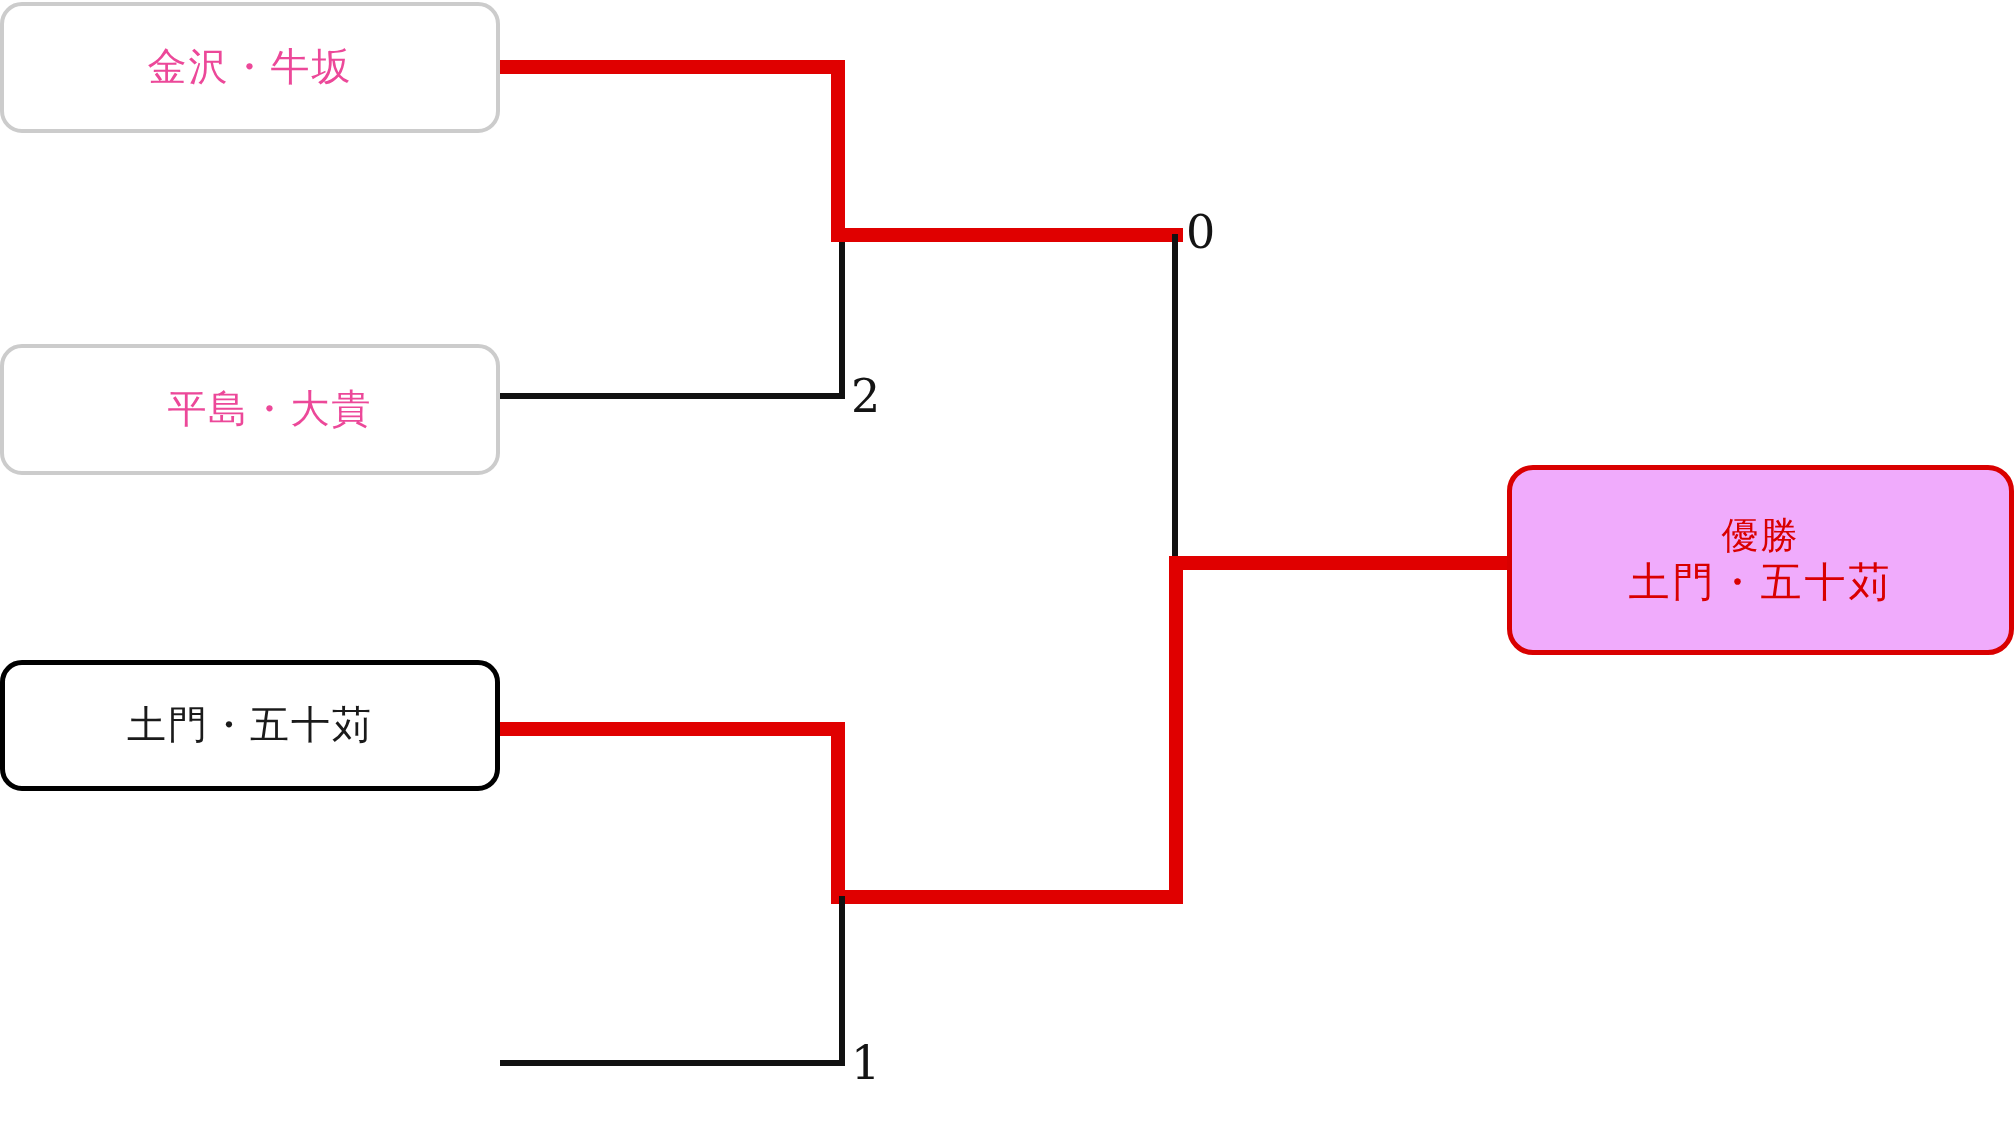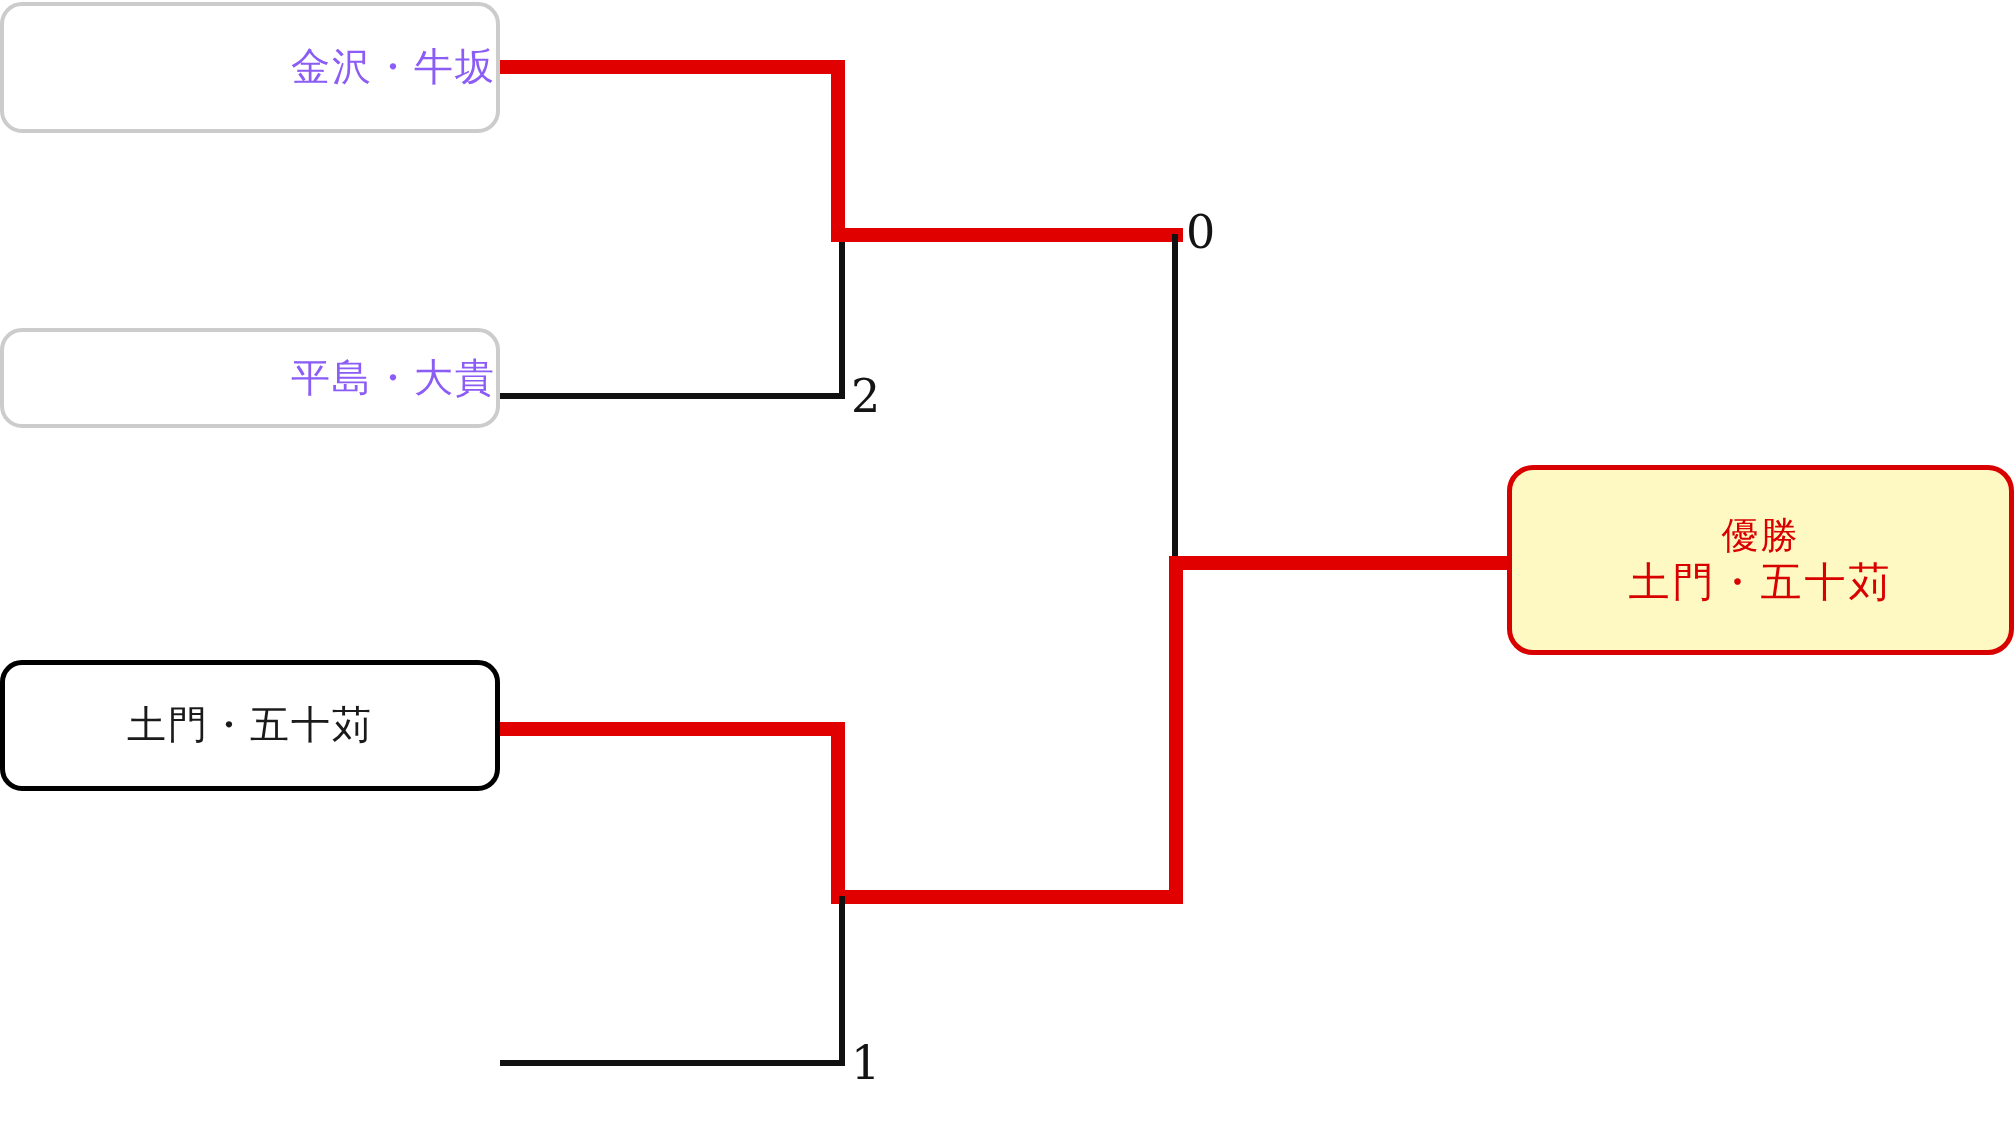--- a/index.html
+++ b/index.html
@@ -15,40 +15,39 @@
     position:absolute;
     box-sizing:border-box;
     display:flex;align-items:center;justify-content:center;
     border-radius:22px;
     background:#ffffff;
     text-align:center;
     line-height:1.25;
   }
   .team-box.dim{
     border:4px solid #cccccc;
-    color:#8b5cf6;
-    justify-content:flex-end;
+    color:#ec4899;
   }
   .team-box.active{
     border:5px solid #000000;
     color:#1a1a1a;
   }
   .team-box .team-label{
     font-size:39px;
     letter-spacing:2px;
     white-space:nowrap;
   }
 
   
   #champion-box{
     position:absolute;
     box-sizing:border-box;
     border:5px solid #d90000;
     border-radius:26px;
-    background:#fef9c3;
+    background:#f0abfc;
     display:flex;align-items:center;justify-content:center;
     flex-direction:column;
     color:#d90000;
   }
   #champion-box .champ-title{
     font-size:37px;letter-spacing:2px;line-height:1.18;white-space:nowrap;
   }
   #champion-box .champ-name{
     font-size:41px;letter-spacing:3px;line-height:1.18;white-space:nowrap;
   }
@@ -72,21 +71,21 @@
 </style>
 </head>
 <body>
 
 <div id="bracket-root">
 
   <div class="team-box dim" style="left:0px;top:2px;width:500px;height:131px;">
     <span class="team-label">金沢・牛坂</span>
   </div>
 
-  <div class="team-box dim" style="left:0px;top:328px;width:500px;height:100px;padding-left:40px;">
+  <div class="team-box dim" style="left:0px;top:344px;width:500px;height:131px;padding-left:40px;">
     <span class="team-label">平島・大貴</span>
   </div>
 
   <div class="team-box active" style="left:0px;top:660px;width:500px;height:131px;">
     <span class="team-label">土門・五十苅</span>
   </div>
 
 
   <div class="seg h red" style="left:500px;top:60px;width:345px;border-top-width:14px;"></div>
   <div class="seg v red" style="left:831px;top:60px;height:182px;border-left-width:14px;"></div>

